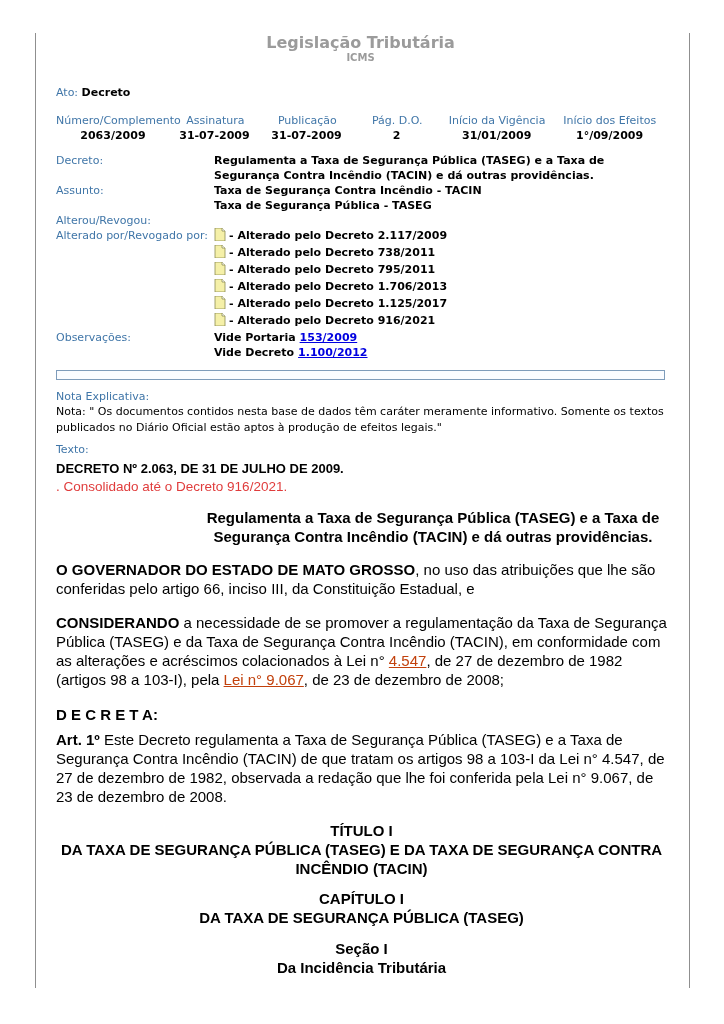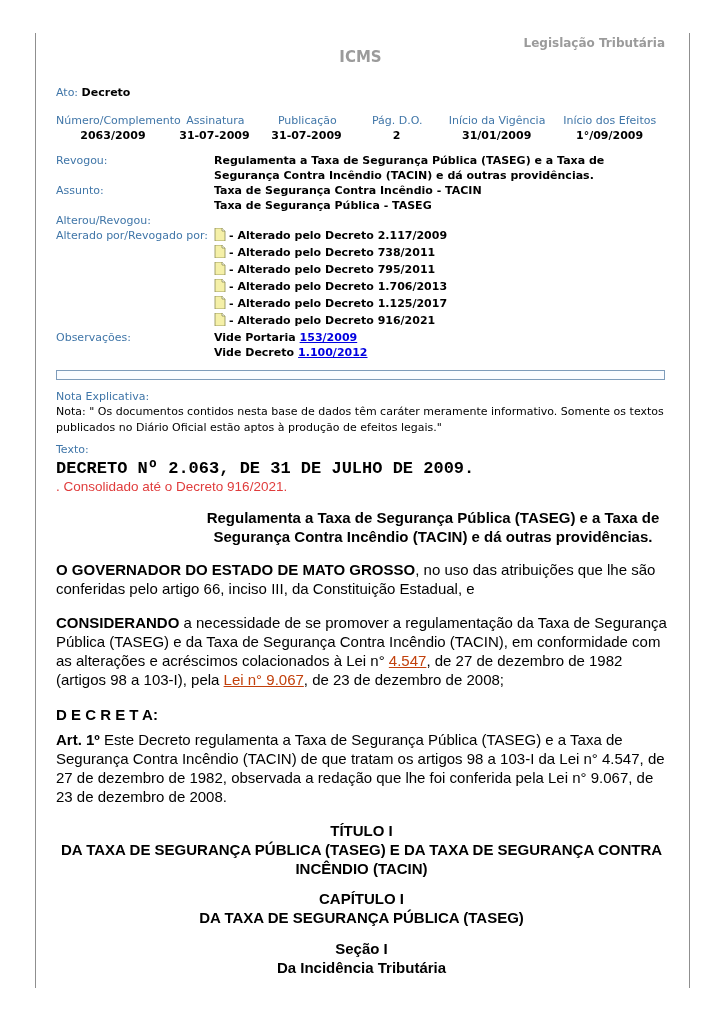--- a/index.html
+++ b/index.html
@@ -4,22 +4,22 @@
 <style>
   * { margin:0; padding:0; box-sizing:border-box; }
   html,body { background:#ffffff; }
   .page { position:relative; width:724px; height:1024px; background:#ffffff; overflow:hidden; }
   .frame {
     position:absolute; left:35px; top:33px; width:655px; height:955px;
     border-left:1px solid #8f8f8f; border-right:1px solid #8f8f8f;
     padding:2px 24px 0 20px;
     font-family:"DejaVu Sans", sans-serif; font-size:11px; color:#000;
   }
-  .doc-title { text-align:right; color:#9b9b9b; font-weight:bold; font-size:12px; line-height:16px; }
-  .doc-subtitle { text-align:center; color:#9b9b9b; font-weight:bold; font-size:15px; line-height:13px; }
+  .doc-title { text-align:center; color:#9b9b9b; font-weight:bold; font-size:16px; line-height:16px; }
+  .doc-subtitle { text-align:center; color:#9b9b9b; font-weight:bold; font-size:10px; line-height:13px; }
 
   .ato-row { margin-top:21px; line-height:15px; }
   .lbl { color:#4076a8; }
   .bval { font-weight:bold; }
 
   .meta-table { margin-top:13px; }
   .mt-row { display:flex; }
   .mt-cell { text-align:center; line-height:15px; }
   .c1{width:115px}.c2{width:90px}.c3{width:96px}.c4{width:86px}.c5{width:116px}.c6{width:112px}
   .mt-row.head .mt-cell { color:#4076a8; }
@@ -34,21 +34,21 @@
 
   .divider-bar { margin-top:10px; height:10px; border:1px solid #7e9cba; background:#fafcff; width:100%; }
 
   .nota { margin-top:9px; }
   .nota-label { color:#4076a8; line-height:15px; }
   .nota-text { line-height:15.5px; width:612px; }
 
   .texto-label { margin-top:7px; color:#4076a8; line-height:15px; }
 
   .body { font-family:"Liberation Sans", sans-serif; font-size:15px; line-height:19px; margin-top:2px; width:611px; color:#000; }
-  .body-heading { font-weight:bold; font-size:17px; line-height:19px;font-family:Liberation Mono, monospace; }
+  .body-heading { font-weight:bold; font-size:13px; line-height:19px; }
   .red-line { color:#e03c3c; font-size:13.5px; line-height:17px; }
   .body-ementa { font-weight:bold; text-align:center; margin:13px 0 0 142px; width:470px; }
   .p-gov { margin-top:14px; }
   .p-cons { margin-top:15px; }
   .p-decreta { margin-top:16px; font-weight:bold; }
   .p-art { margin-top:6px; }
   a.blink { color:#c2410c; text-decoration:underline; cursor:pointer; }
   .h-center { text-align:center; font-weight:bold; }
   .h-titulo { margin-top:15px; }
   .h-capitulo { margin-top:11px; }
@@ -82,21 +82,21 @@
         <div class="mt-cell c2">31-07-2009</div>
         <div class="mt-cell c3">31-07-2009</div>
         <div class="mt-cell c4">2</div>
         <div class="mt-cell c5">31/01/2009</div>
         <div class="mt-cell c6">1°/09/2009</div>
       </div>
     </div>
 
     <div class="meta-grid">
       <div class="mrow">
-        <div class="mlabel">Revogou:</div>
+        <div class="mlabel">Decreto:</div>
         <div class="mvalue">Regulamenta a Taxa de Segurança Pública (TASEG) e a Taxa de Segurança Contra Incêndio (TACIN) e dá outras providências.</div>
       </div>
       <div class="mrow">
         <div class="mlabel">Assunto:</div>
         <div class="mvalue">
           <div>Taxa de Segurança Contra Incêndio - TACIN</div>
           <div>Taxa de Segurança Pública - TASEG</div>
         </div>
       </div>
       <div class="mrow">

